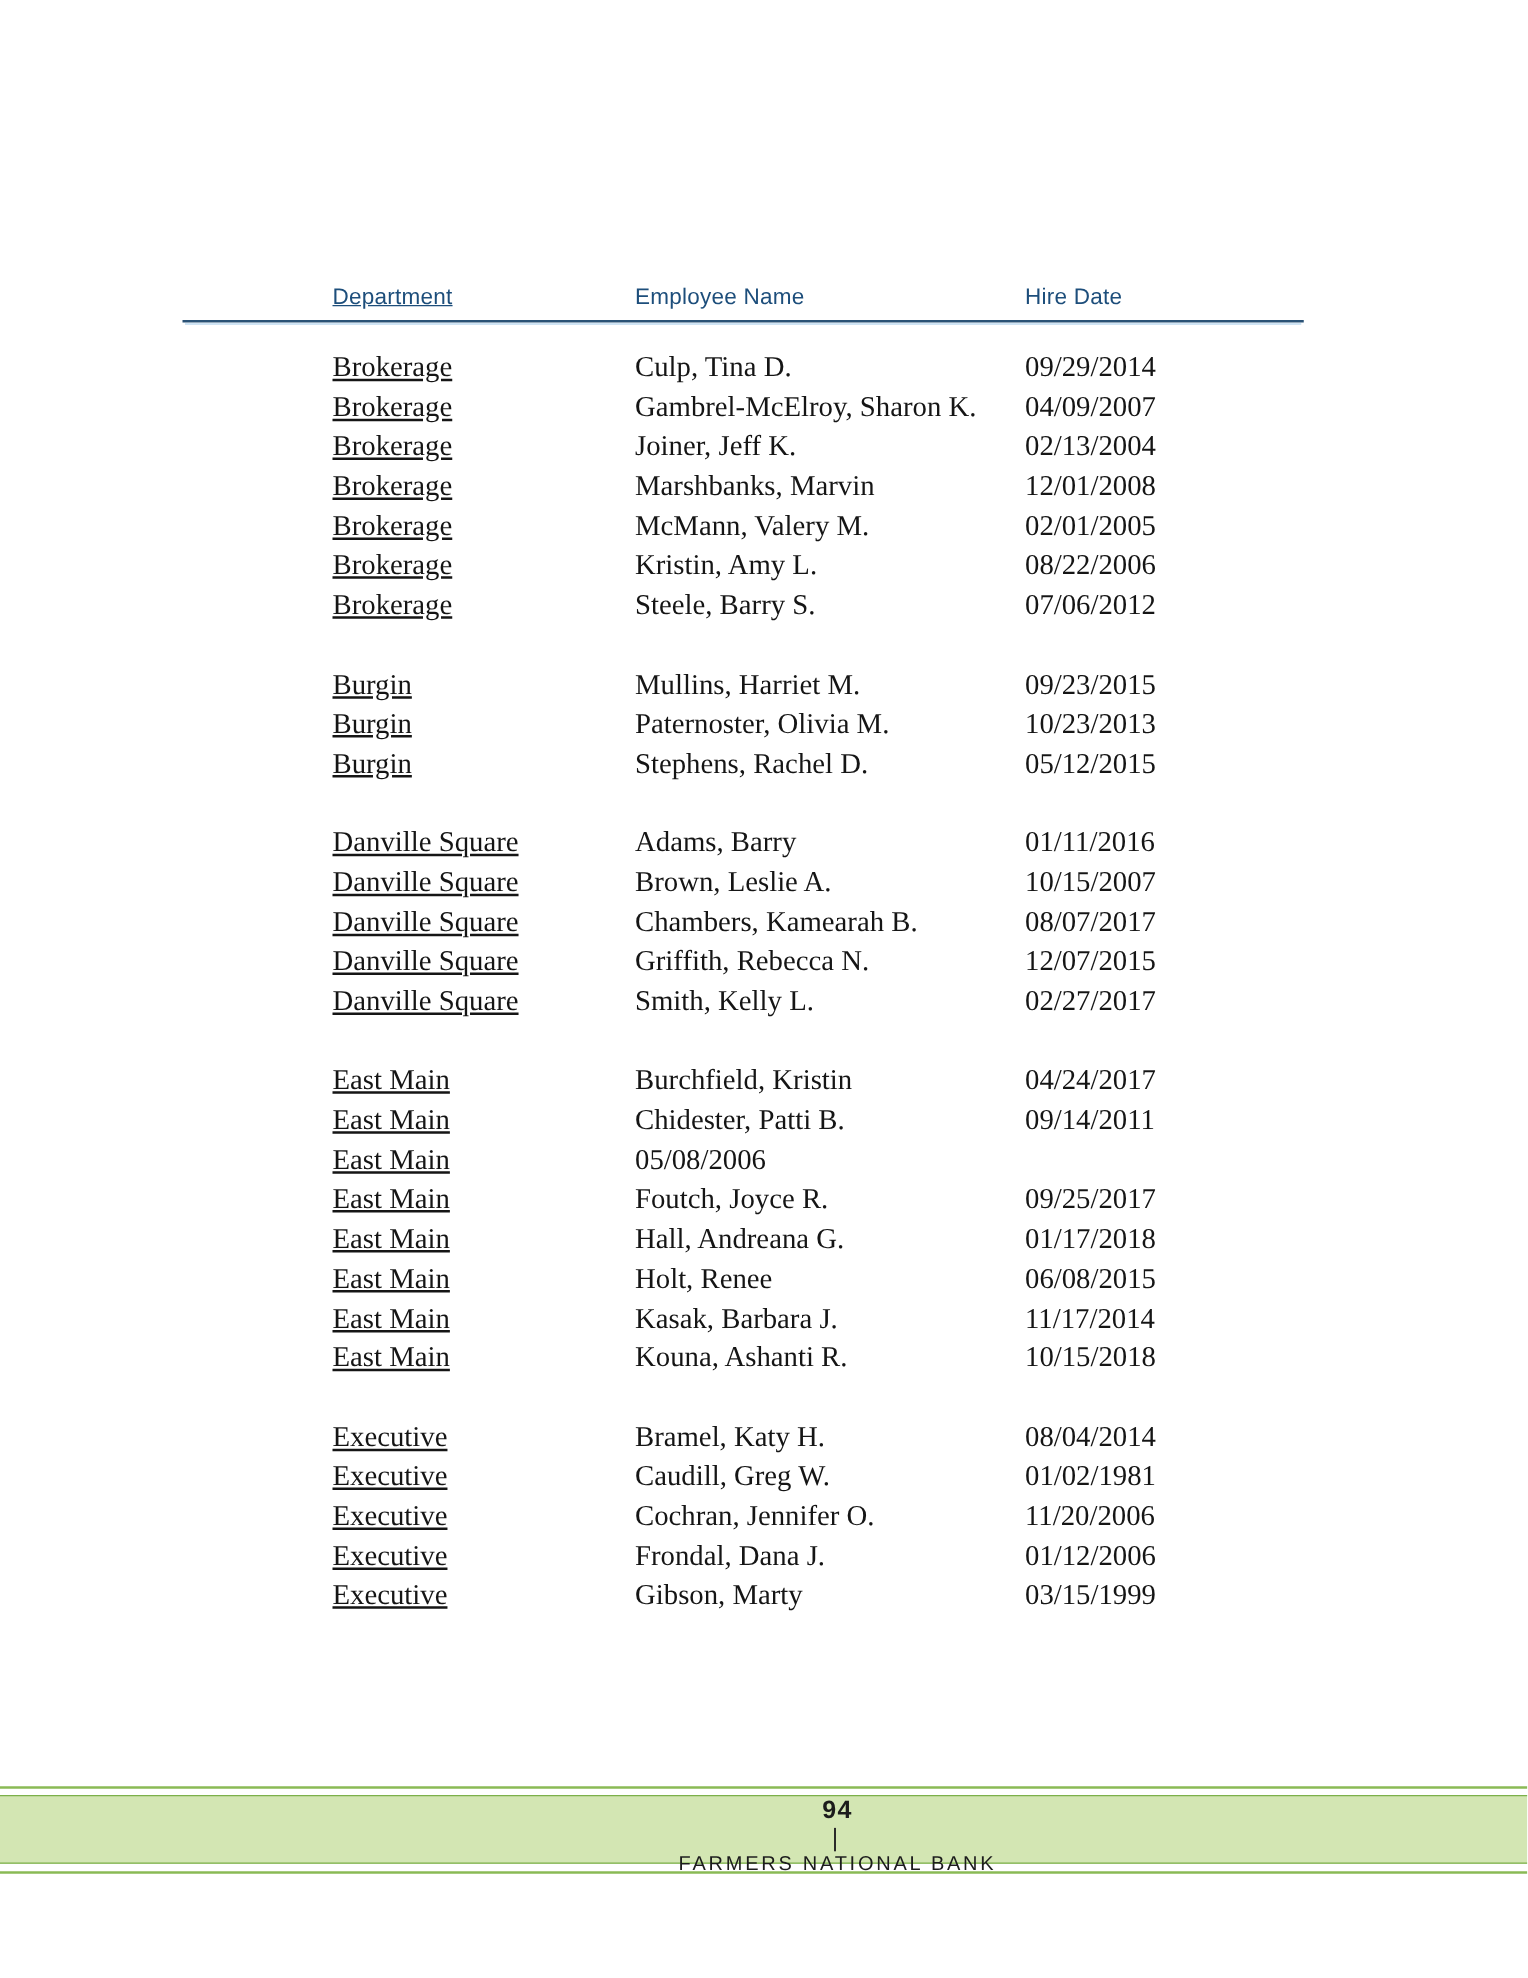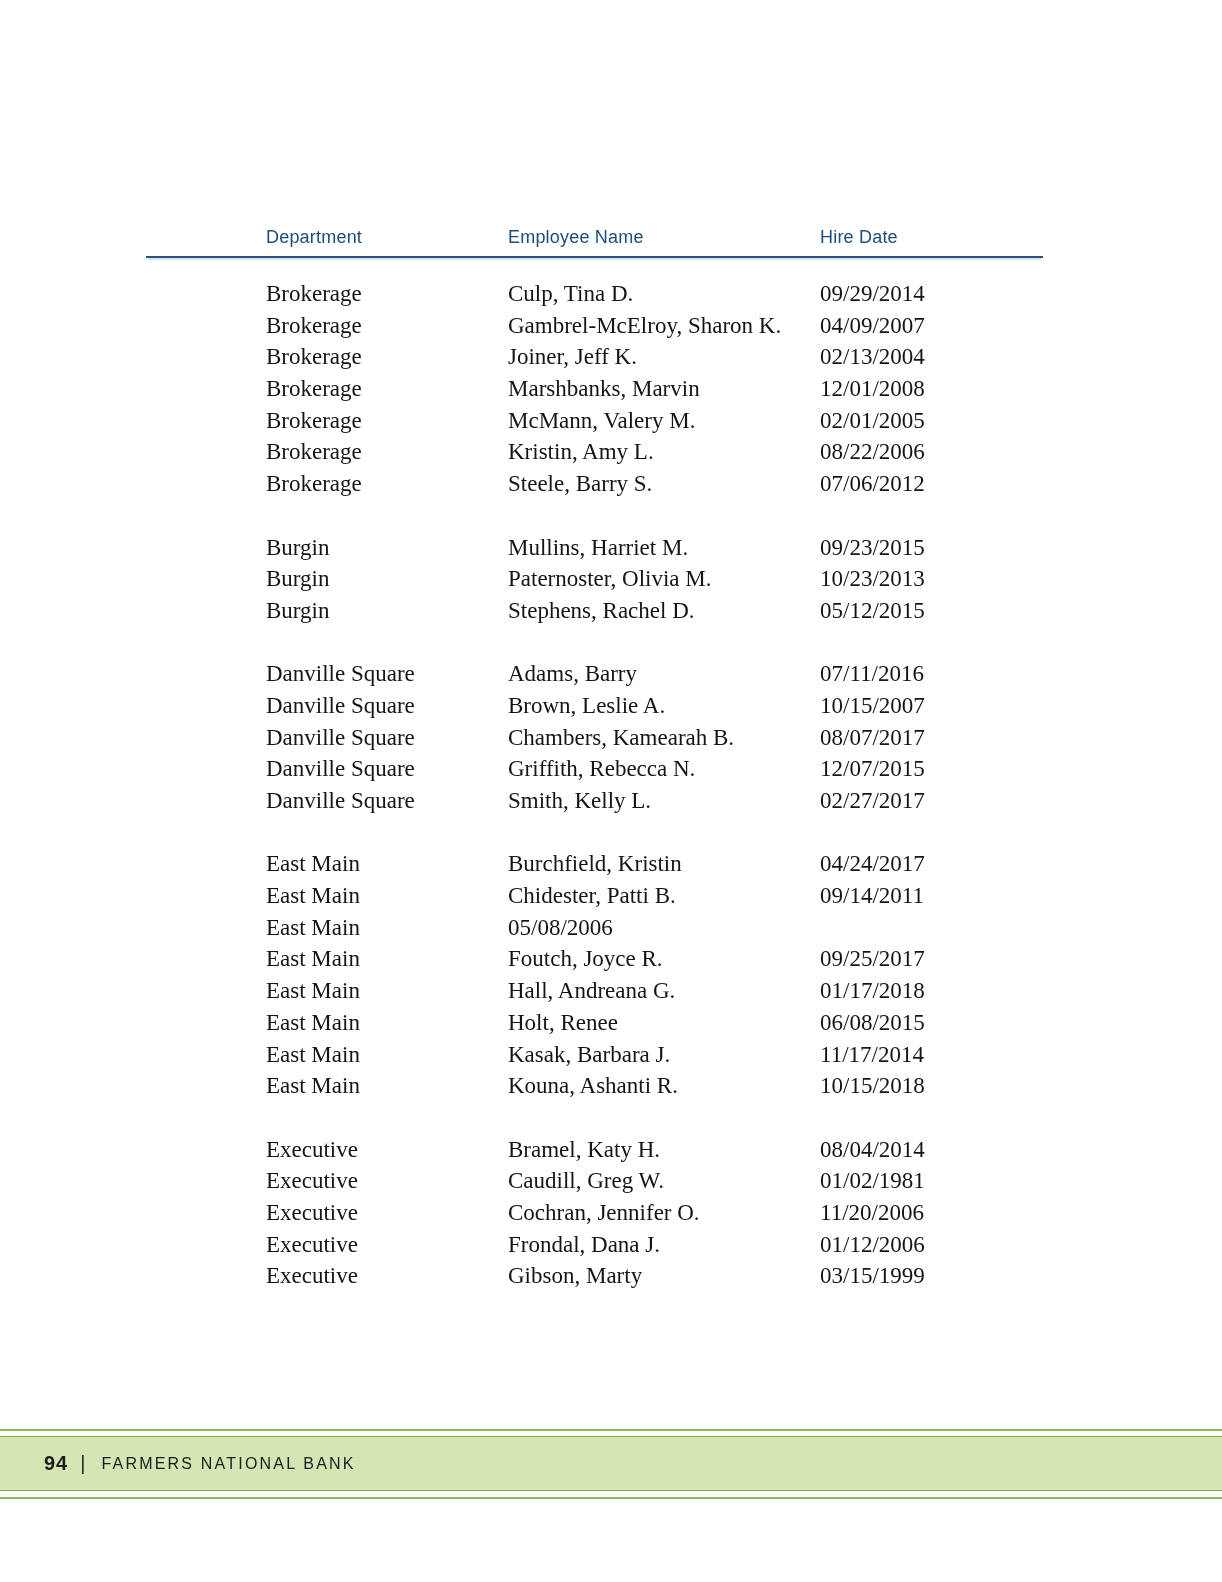--- a/index.html
+++ b/index.html
@@ -27,21 +27,21 @@
     padding-left: 120px;
     font-family: "Liberation Sans", sans-serif;
     font-size: 18px;
     letter-spacing: 0.2px;
     color: var(--header-blue, #1d4e7b);
     line-height: 20px;
     padding-bottom: 9px;
     border-bottom: 2px solid var(--rule-navy, #2a5276);
     box-shadow: 0 4px 0 -2px var(--rule-light-blue, #cfe4f4);
   }
-  .c1 { width: 242px; flex: 0 0 242px; }
+  .c1 { width: 242px; flex: 0 0 242px; text-decoration: underline; }
   .c2 { width: 312px; flex: 0 0 312px; }
   .c3 { flex: 1 1 auto; }
 
   .tbody {
     margin-top: 20px;
     font-family: "Liberation Serif", serif;
     font-size: 23px;
     color: var(--body-text, #151515);
   }
   .group + .group { margin-top: 31.7px; }
@@ -70,22 +70,23 @@
     top: 1436px;
     width: 1222px;
     height: 55px;
     background: var(--band-green, #d3e6b3);
     border-top: 1px solid var(--band-border-green, #7cb04a);
     border-bottom: 1px solid var(--band-border-green, #7cb04a);
     font-family: "Liberation Sans", sans-serif;
     color: var(--footer-text, #1c1c1c);
     display: flex;
     align-items: center;
-    padding-left: 44px;
+    padding-left: 118px;
     box-sizing: border-box;
+    flex-direction: column;
   }
   .page-number {
     font-size: 20px;
     font-weight: bold;
     letter-spacing: 1px;
   }
   .footer-sep {
     font-size: 20px;
     font-weight: 300;
     margin: 0 16px 0 12px;
@@ -159,21 +160,21 @@
           <div class="row">
             <span class="c1">Burgin</span>
             <span class="c2">Stephens, Rachel D.</span>
             <span class="c3">05/12/2015</span>
           </div>
         </div>
         <div class="group">
           <div class="row">
             <span class="c1">Danville Square</span>
             <span class="c2">Adams, Barry</span>
-            <span class="c3">07/11/2016</span>
+            <span class="c3">01/11/2016</span>
           </div>
           <div class="row">
             <span class="c1">Danville Square</span>
             <span class="c2">Brown, Leslie A.</span>
             <span class="c3">10/15/2007</span>
           </div>
           <div class="row">
             <span class="c1">Danville Square</span>
             <span class="c2">Chambers, Kamearah B.</span>
             <span class="c3">08/07/2017</span>

